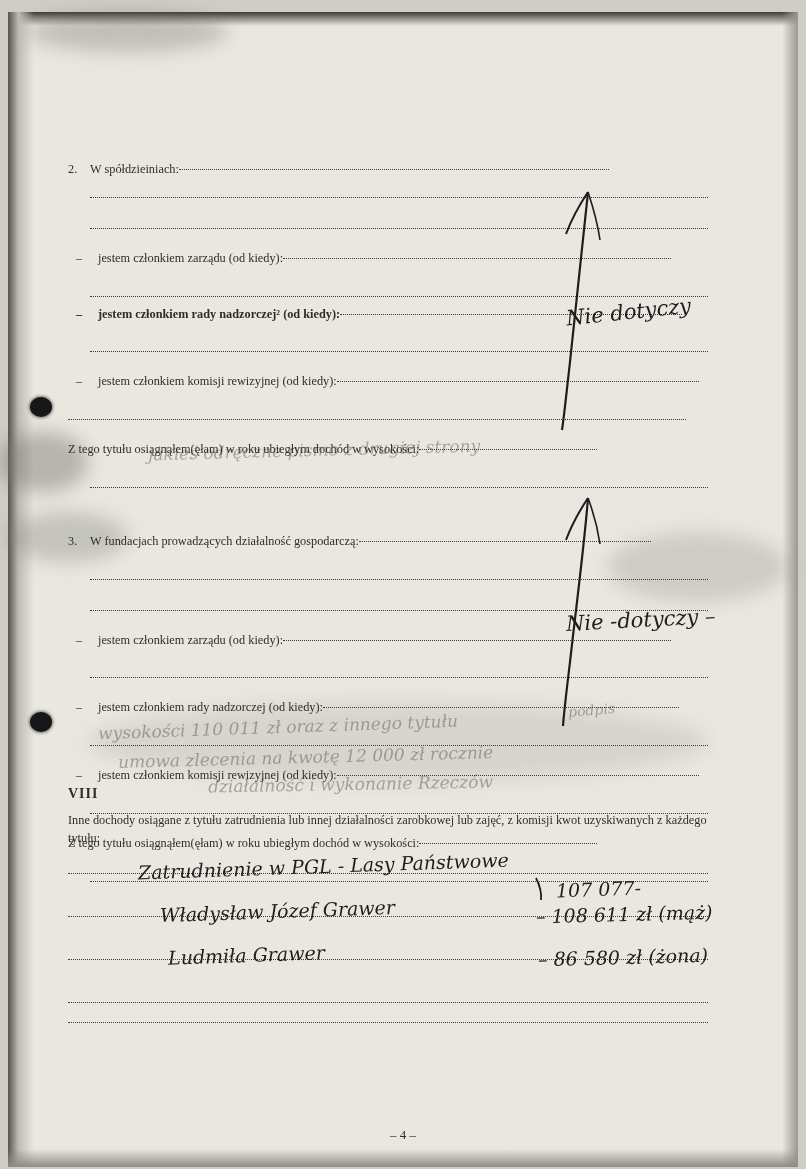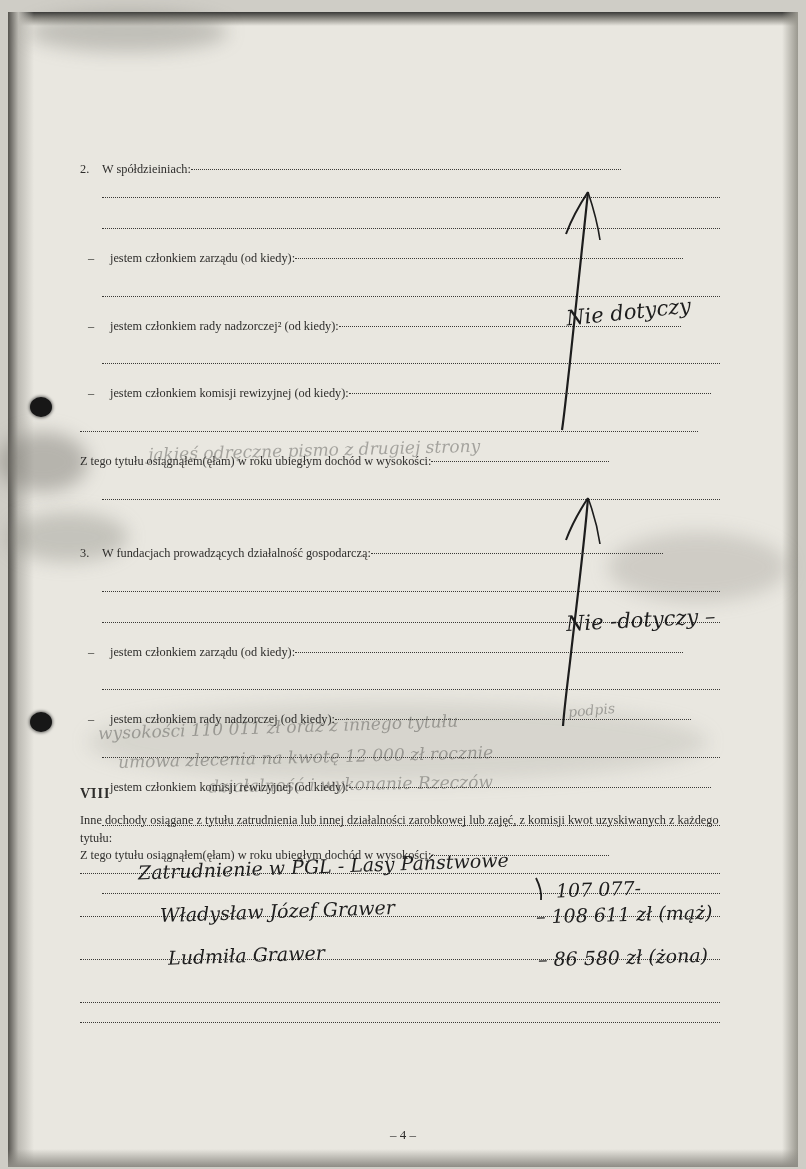--- a/index.html
+++ b/index.html
@@ -60,21 +60,21 @@
   .hole {
     position: absolute;
     width: 22px; height: 20px;
     background: #171717;
     border-radius: 50%;
     box-shadow: 0 0 3px 1px rgba(0,0,0,0.5);
   }
   
   .doc {
     position: absolute;
-    left: 72px;
+    left: 60px;
     top: 150px;
     width: 660px;
     color: #2e2d2b;
     font-size: 12.3px;
     line-height: 1.2;
   }
   .line-row {
     position: relative;
     margin-bottom: 0;
     white-space: nowrap;
@@ -176,21 +176,21 @@
         <span class="num">2.</span><span class="txt">W spółdzieiniach:</span><span class="dots" style="width:430px;"></span>
       </div>
       <div class="full-dots indent-dots" style="width:618px;"></div>
       <div class="full-dots indent-dots" style="width:618px;margin-top:16px;"></div>
 
       <div class="line-row" style="margin-top:22px;">
         <span class="dash">–</span><span class="txt">jestem członkiem zarządu (od kiedy):</span><span class="dots" style="width:388px;"></span>
       </div>
       <div class="full-dots indent-dots" style="width:618px;margin-top:16px;"></div>
 
-      <div class="line-row" style="margin-top:22px;">
+      <div class="line-row" style="margin-top:10px;font-weight:bold;">
         <span class="dash">–</span><span class="txt">jestem członkiem rady nadzorczej² (od kiedy):</span><span class="dots" style="width:342px;"></span>
       </div>
       <div class="full-dots indent-dots" style="width:618px;margin-top:16px;"></div>
 
       <div class="line-row" style="margin-top:22px;">
         <span class="dash">–</span><span class="txt">jestem członkiem komisji rewizyjnej (od kiedy):</span><span class="dots" style="width:362px;"></span>
       </div>
       <div class="full-dots indent-dots" style="width:618px;margin-top:16px;margin-left:0;"></div>
 
       <div class="line-row" style="margin-top:22px;">

